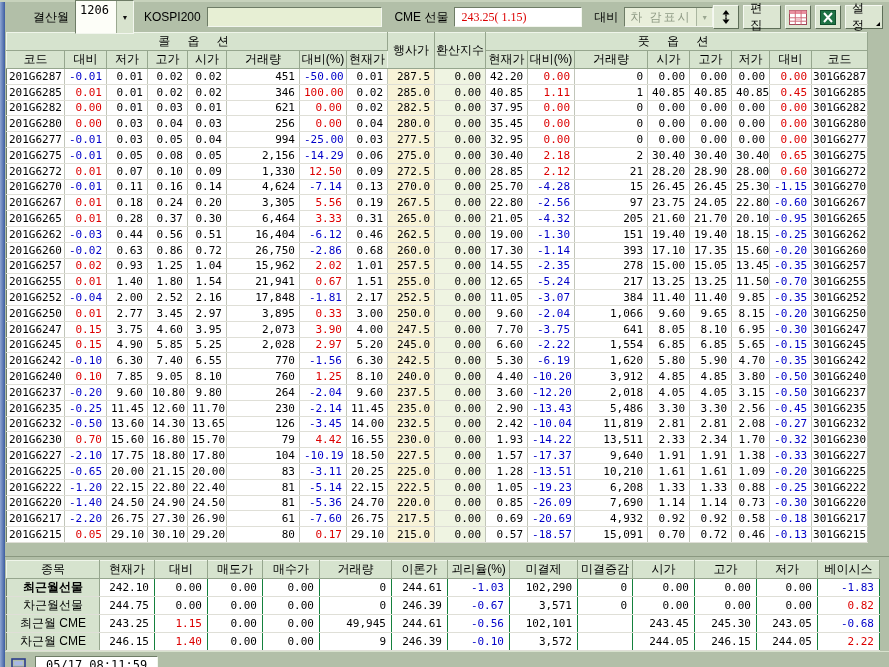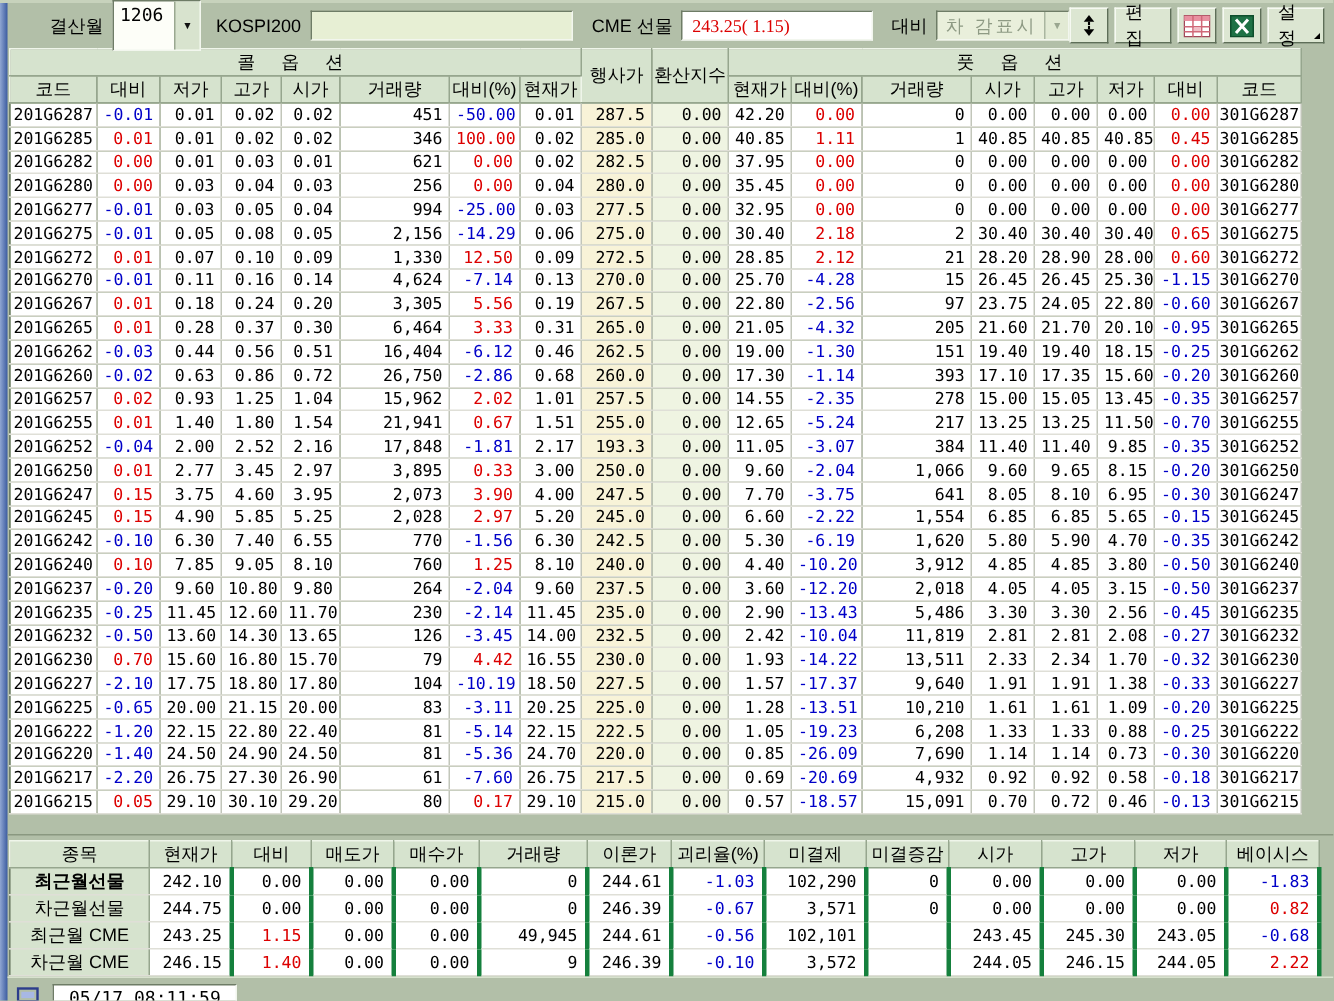--- a/index.html
+++ b/index.html
@@ -57,21 +57,21 @@
 
   
   .sep{height:13px;border-bottom:1px solid #8A9880;}
 
   
   table.summary{border-collapse:collapse;table-layout:fixed;width:873px;
     border:1px solid #6E7E68;margin-left:1px;margin-top:3px;padding-left:16px;}
   table.summary th{background:#D6E3CE;border:1px solid #96A68E;
     border-top-color:#EFF5EA;border-left-color:#EFF5EA;
     font-weight:normal;font-size:12px;height:16px;padding:0;color:#000;white-space:nowrap;}
-  table.summary td{background:#FFF;border-right:3px solid #15803d;border-bottom:1px solid #DFDFD7;
+  table.summary td{background:#FFF;border-right:1px solid #15803d;border-bottom:1px solid #DFDFD7;
     padding:0 5px;height:15.5px;font-family:"DejaVu Sans Mono",monospace;font-size:11px;
     text-align:right;white-space:nowrap;color:#000;}
   table.summary td.rowlabel{background:#D6E3CE;text-align:center;
     font-family:"Liberation Sans",sans-serif;font-size:12px;padding:0 2px;
     border-right:1px solid #96A68E;}
   table.summary td.rowlabel.bold{font-weight:bold;}
 
   
   .statusbar{display:flex;align-items:center;gap:8px;padding:3px 4px 0 6px;height:20px;
     border-top:1px solid #D8E2CE;}
@@ -465,21 +465,21 @@
             </tr>
             <tr>
               <td class="code">201G6252</td>
               <td class="neg">-0.04</td>
               <td>2.00</td>
               <td>2.52</td>
               <td>2.16</td>
               <td>17,848</td>
               <td class="neg">-1.81</td>
               <td>2.17</td>
-              <td class="strike">193.3</td>
+              <td class="strike">252.5</td>
               <td class="conv">0.00</td>
               <td>11.05</td>
               <td class="neg">-3.07</td>
               <td>384</td>
               <td>11.40</td>
               <td>11.40</td>
               <td>9.85</td>
               <td class="neg">-0.35</td>
               <td class="code">301G6252</td>
             </tr>

